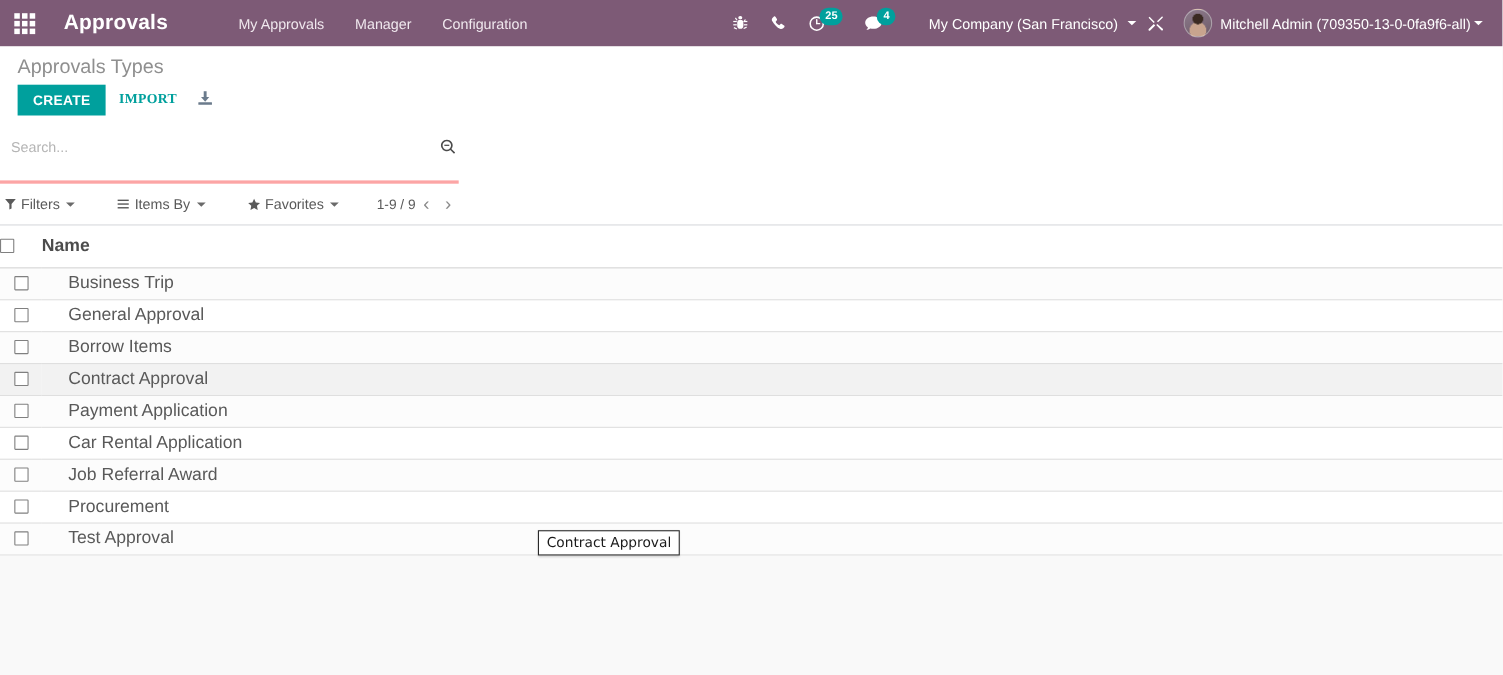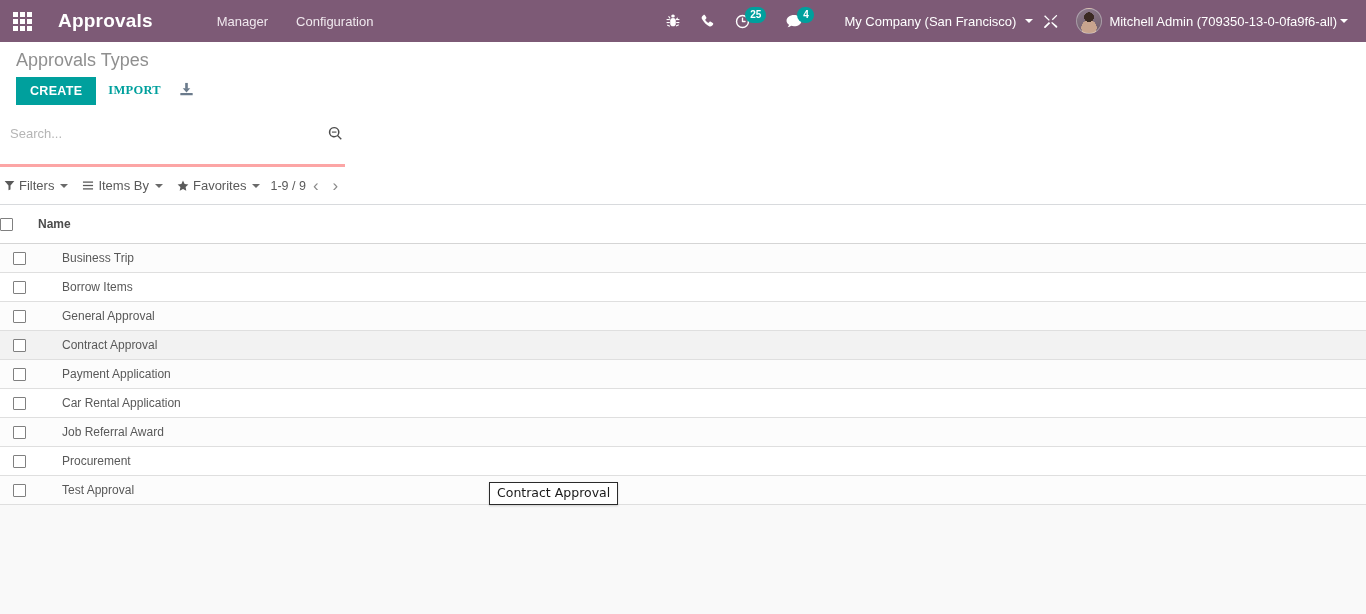--- a/index.html
+++ b/index.html
@@ -186,20 +186,21 @@
     background: transparent;
   }
   .search-input::placeholder { color: #b5b5b5; }
   .search-magnifier { padding: 0 2px 2px 6px; cursor: pointer; display: flex; }
 
   .cp-bottom {
     display: flex;
     align-items: center;
     padding-top: 9px;
     padding-bottom: 9px;
+    gap: 24px;
   }
   .filter-btn {
     display: flex; align-items: center;
     font-size: 13px;
     color: #5a5a5a;
     padding: 2px 10px 2px 4px;
     cursor: pointer;
     white-space: nowrap;
   }
   .filter-btn .fi { margin-right: 4px; display: flex; align-items: center; }
@@ -218,21 +219,21 @@
     background: none; border: none; cursor: pointer;
     color: #8a8a8a; font-size: 17px; line-height: 1;
     padding: 0 7px; font-family: inherit;
   }
 
   
   .list-wrap { background: #ffffff; }
   table.o-list { width: 100%; border-collapse: collapse; table-layout: fixed; }
   table.o-list th, table.o-list td {
     text-align: left;
-    font-size: 12px;
+    font-size: 16px;
     border-bottom: 1px solid #dfdfdf;
   }
   table.o-list thead th {
     height: 38px;
     color: #4c4c4c;
     font-weight: bold;
     padding: 0;
     background: #ffffff;
     border-bottom: 1px solid #d5d5d5;
   }
@@ -289,20 +290,21 @@
         <i></i>
         <i></i>
         <i></i>
         <i></i>
     </span>
   </div>
 
   <div class="brand">Approvals</div>
 
   <div class="menu-items">
+    <div class="menu-item">My Approvals</div>
     <div class="menu-item">Manager</div>
     <div class="menu-item">Configuration</div>
   </div>
 
   <div class="systray">
 
     <div class="systray-item">
       <span>
         <svg width="14" height="15" viewBox="0 0 14 15" aria-hidden="true">
           <rect x="5.2" y="0.6" width="3.6" height="3" rx="1.6"></rect>
@@ -457,25 +459,25 @@
           <th class="col-name">Name</th>
         </tr>
       </thead>
       <tbody>
         <tr>
           <td class="col-check"><span class="chk"></span></td>
           <td class="col-name">Business Trip</td>
         </tr>
         <tr>
           <td class="col-check"><span class="chk"></span></td>
+          <td class="col-name">General Approval</td>
+        </tr>
+        <tr>
+          <td class="col-check"><span class="chk"></span></td>
           <td class="col-name">Borrow Items</td>
-        </tr>
-        <tr>
-          <td class="col-check"><span class="chk"></span></td>
-          <td class="col-name">General Approval</td>
         </tr>
         <tr class="hovered">
           <td class="col-check"><span class="chk"></span></td>
           <td class="col-name">Contract Approval</td>
         </tr>
         <tr>
           <td class="col-check"><span class="chk"></span></td>
           <td class="col-name">Payment Application</td>
         </tr>
         <tr>

